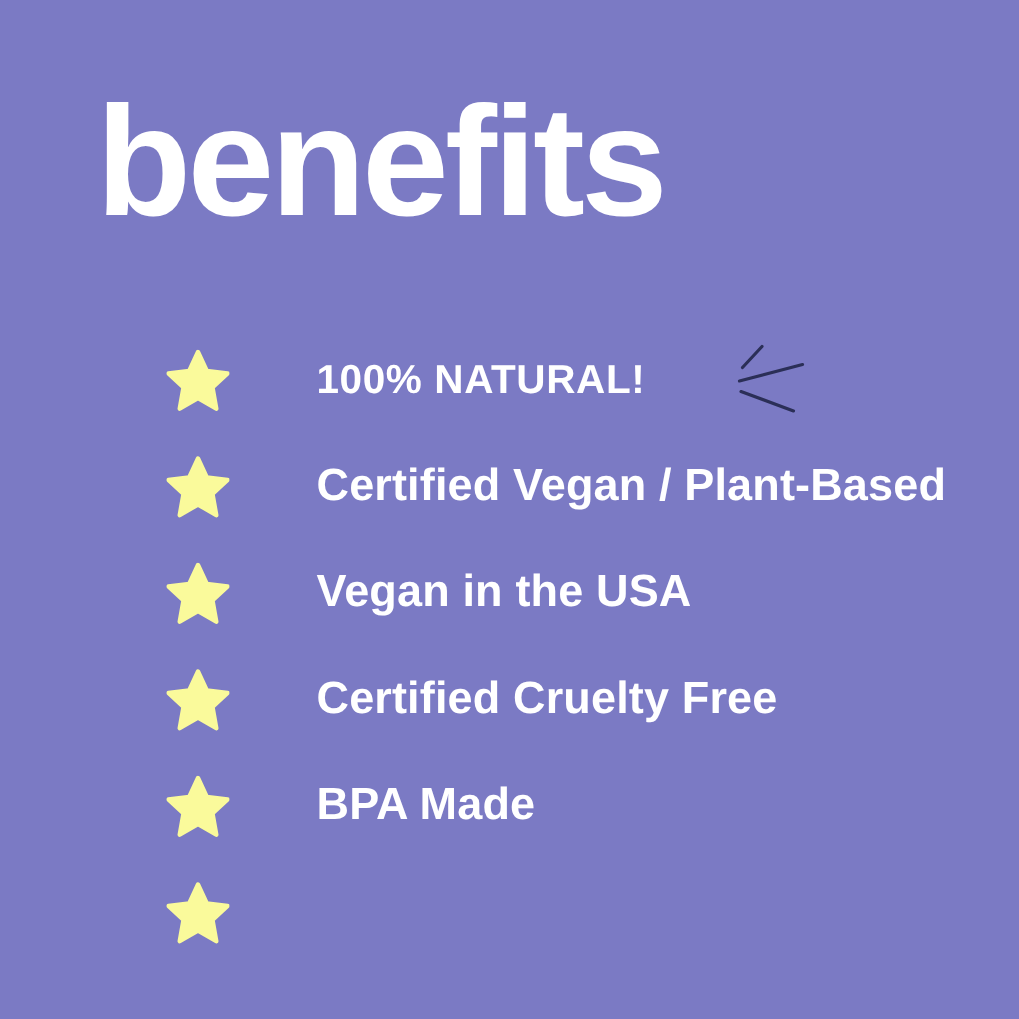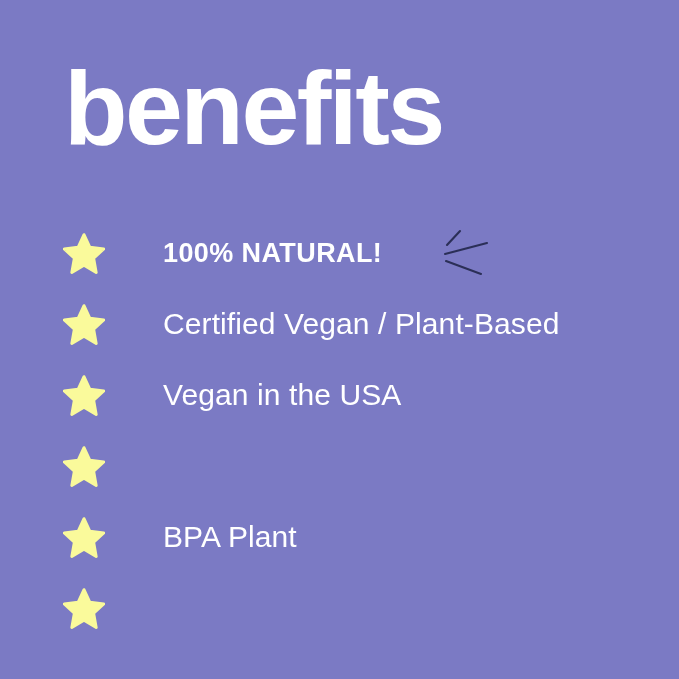--- a/index.html
+++ b/index.html
@@ -42,41 +42,42 @@
     left: 0;
     top: 218px;
     width: 679px;
   }
 
   .benefit-row {
     position: relative;
     height: 71px;
     display: flex;
     align-items: center;
+    margin-left: 48px;
   }
 
   .star-icon {
     position: absolute;
     left: 63px;
     top: 50%;
     transform: translateY(-50%);
     width: 42px;
     height: 42px;
     display: block;
   }
 
   .benefit-label {
     position: absolute;
     left: 163px;
     top: 50%;
     transform: translateY(-52%);
     color: #ffffff;
     font-size: 30px;
     line-height: 34px;
-    font-weight: 400;
+    font-weight: 700;
     white-space: nowrap;
     letter-spacing: 0.1px;
   }
 
   .benefit-row.is-emphasis .benefit-label {
     font-weight: 700;
     font-size: 27px;
     letter-spacing: 0.4px;
   }
 
@@ -124,27 +125,28 @@
       <svg class="star-icon" viewBox="0 0 100 100" aria-hidden="true">
         <path d="M50 4 L64 34 L97 38 L73 60 L79 94 L50 77 L21 94 L27 60 L3 38 L36 34 Z" fill="#fafa9b" stroke="#fafa9b" stroke-width="7" stroke-linejoin="round"></path>
       </svg>
       <div class="benefit-label">Vegan in the USA</div>
     </div>
 
     <div class="benefit-row">
       <svg class="star-icon" viewBox="0 0 100 100" aria-hidden="true">
         <path d="M50 4 L64 34 L97 38 L73 60 L79 94 L50 77 L21 94 L27 60 L3 38 L36 34 Z" fill="#fafa9b" stroke="#fafa9b" stroke-width="7" stroke-linejoin="round"></path>
       </svg>
+      <div class="benefit-label">Certified Cruelty Free</div>
     </div>
 
     <div class="benefit-row">
       <svg class="star-icon" viewBox="0 0 100 100" aria-hidden="true">
         <path d="M50 4 L64 34 L97 38 L73 60 L79 94 L50 77 L21 94 L27 60 L3 38 L36 34 Z" fill="#fafa9b" stroke="#fafa9b" stroke-width="7" stroke-linejoin="round"></path>
       </svg>
-      <div class="benefit-label">BPA Plant</div>
+      <div class="benefit-label">BPA Made</div>
     </div>
 
     <div class="benefit-row">
       <svg class="star-icon" viewBox="0 0 100 100" aria-hidden="true">
         <path d="M50 4 L64 34 L97 38 L73 60 L79 94 L50 77 L21 94 L27 60 L3 38 L36 34 Z" fill="#fafa9b" stroke="#fafa9b" stroke-width="7" stroke-linejoin="round"></path>
       </svg>
     </div>
 
   </div>
 </div>

